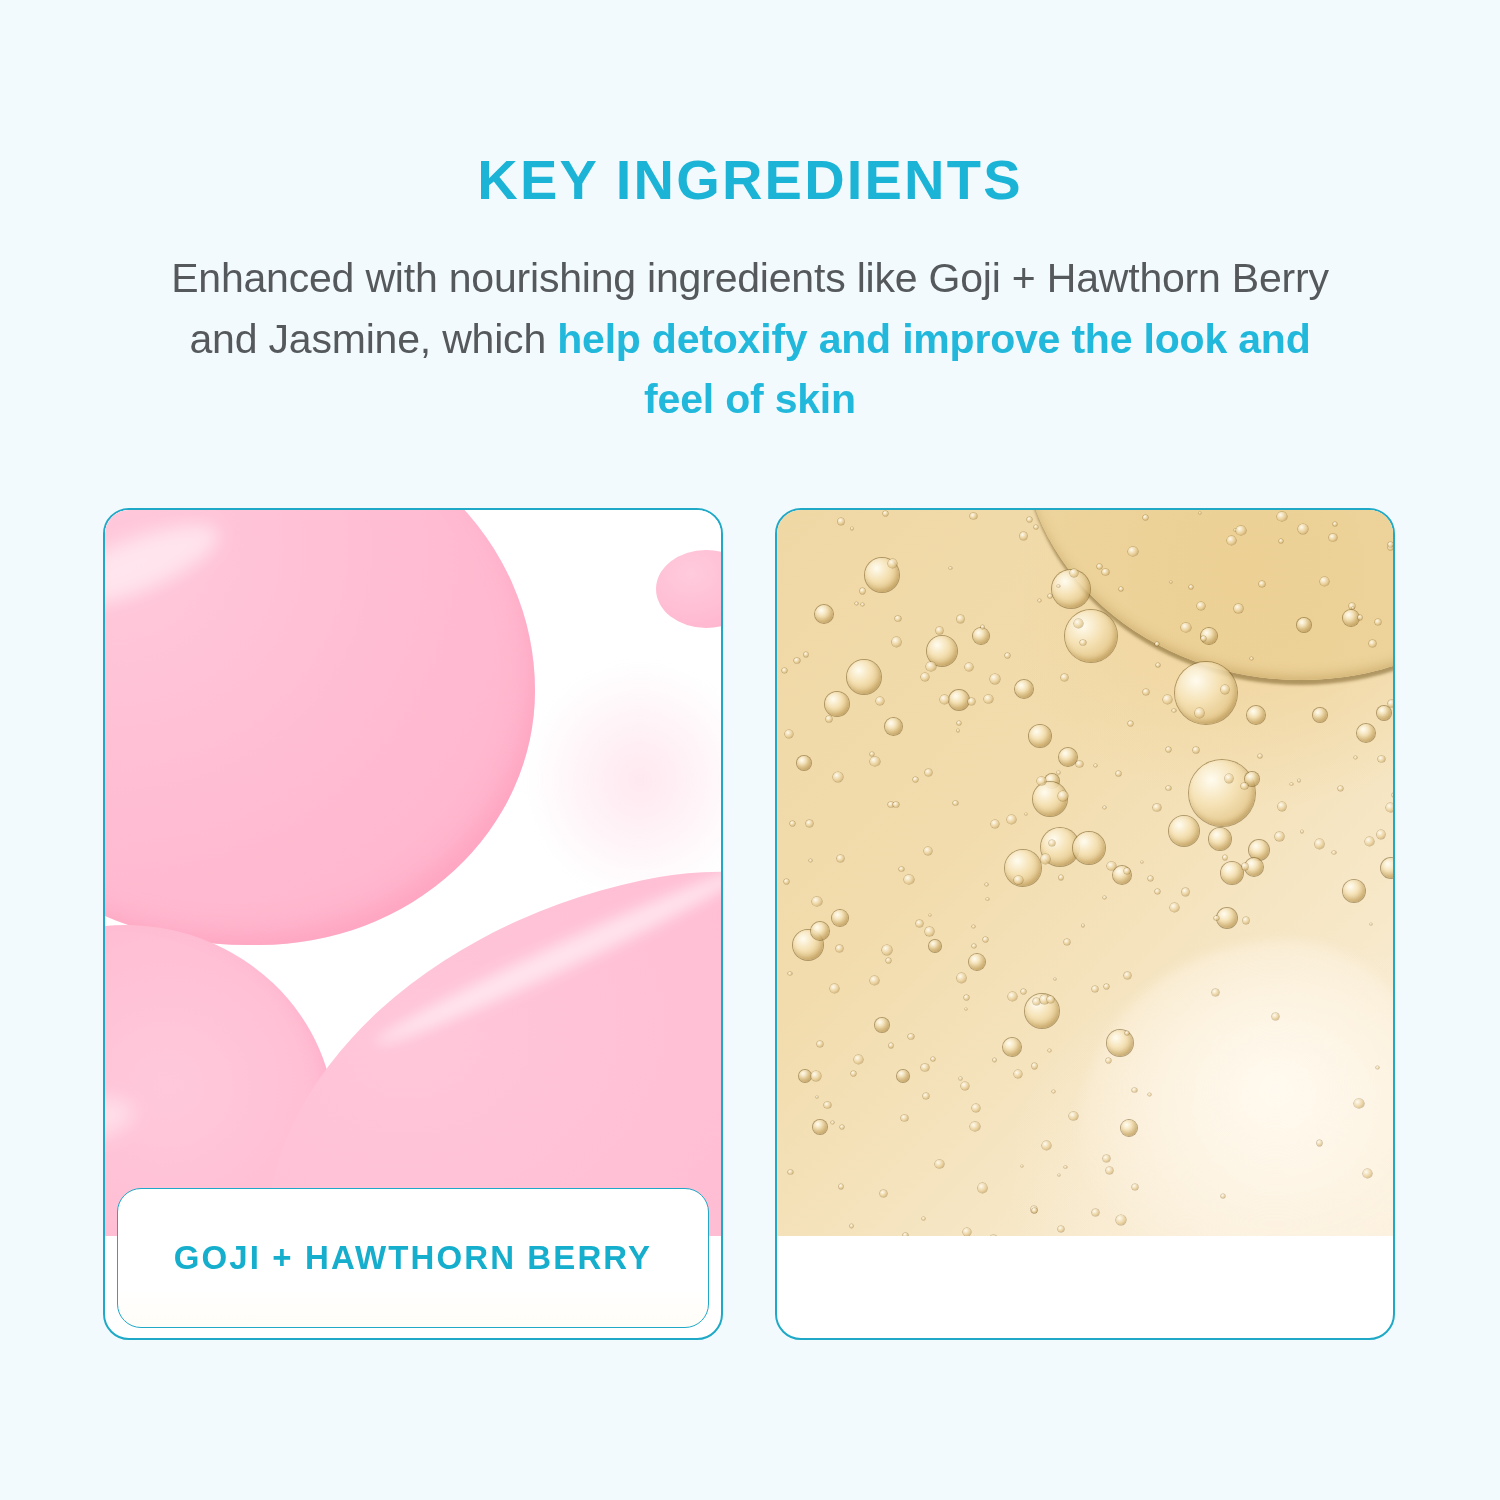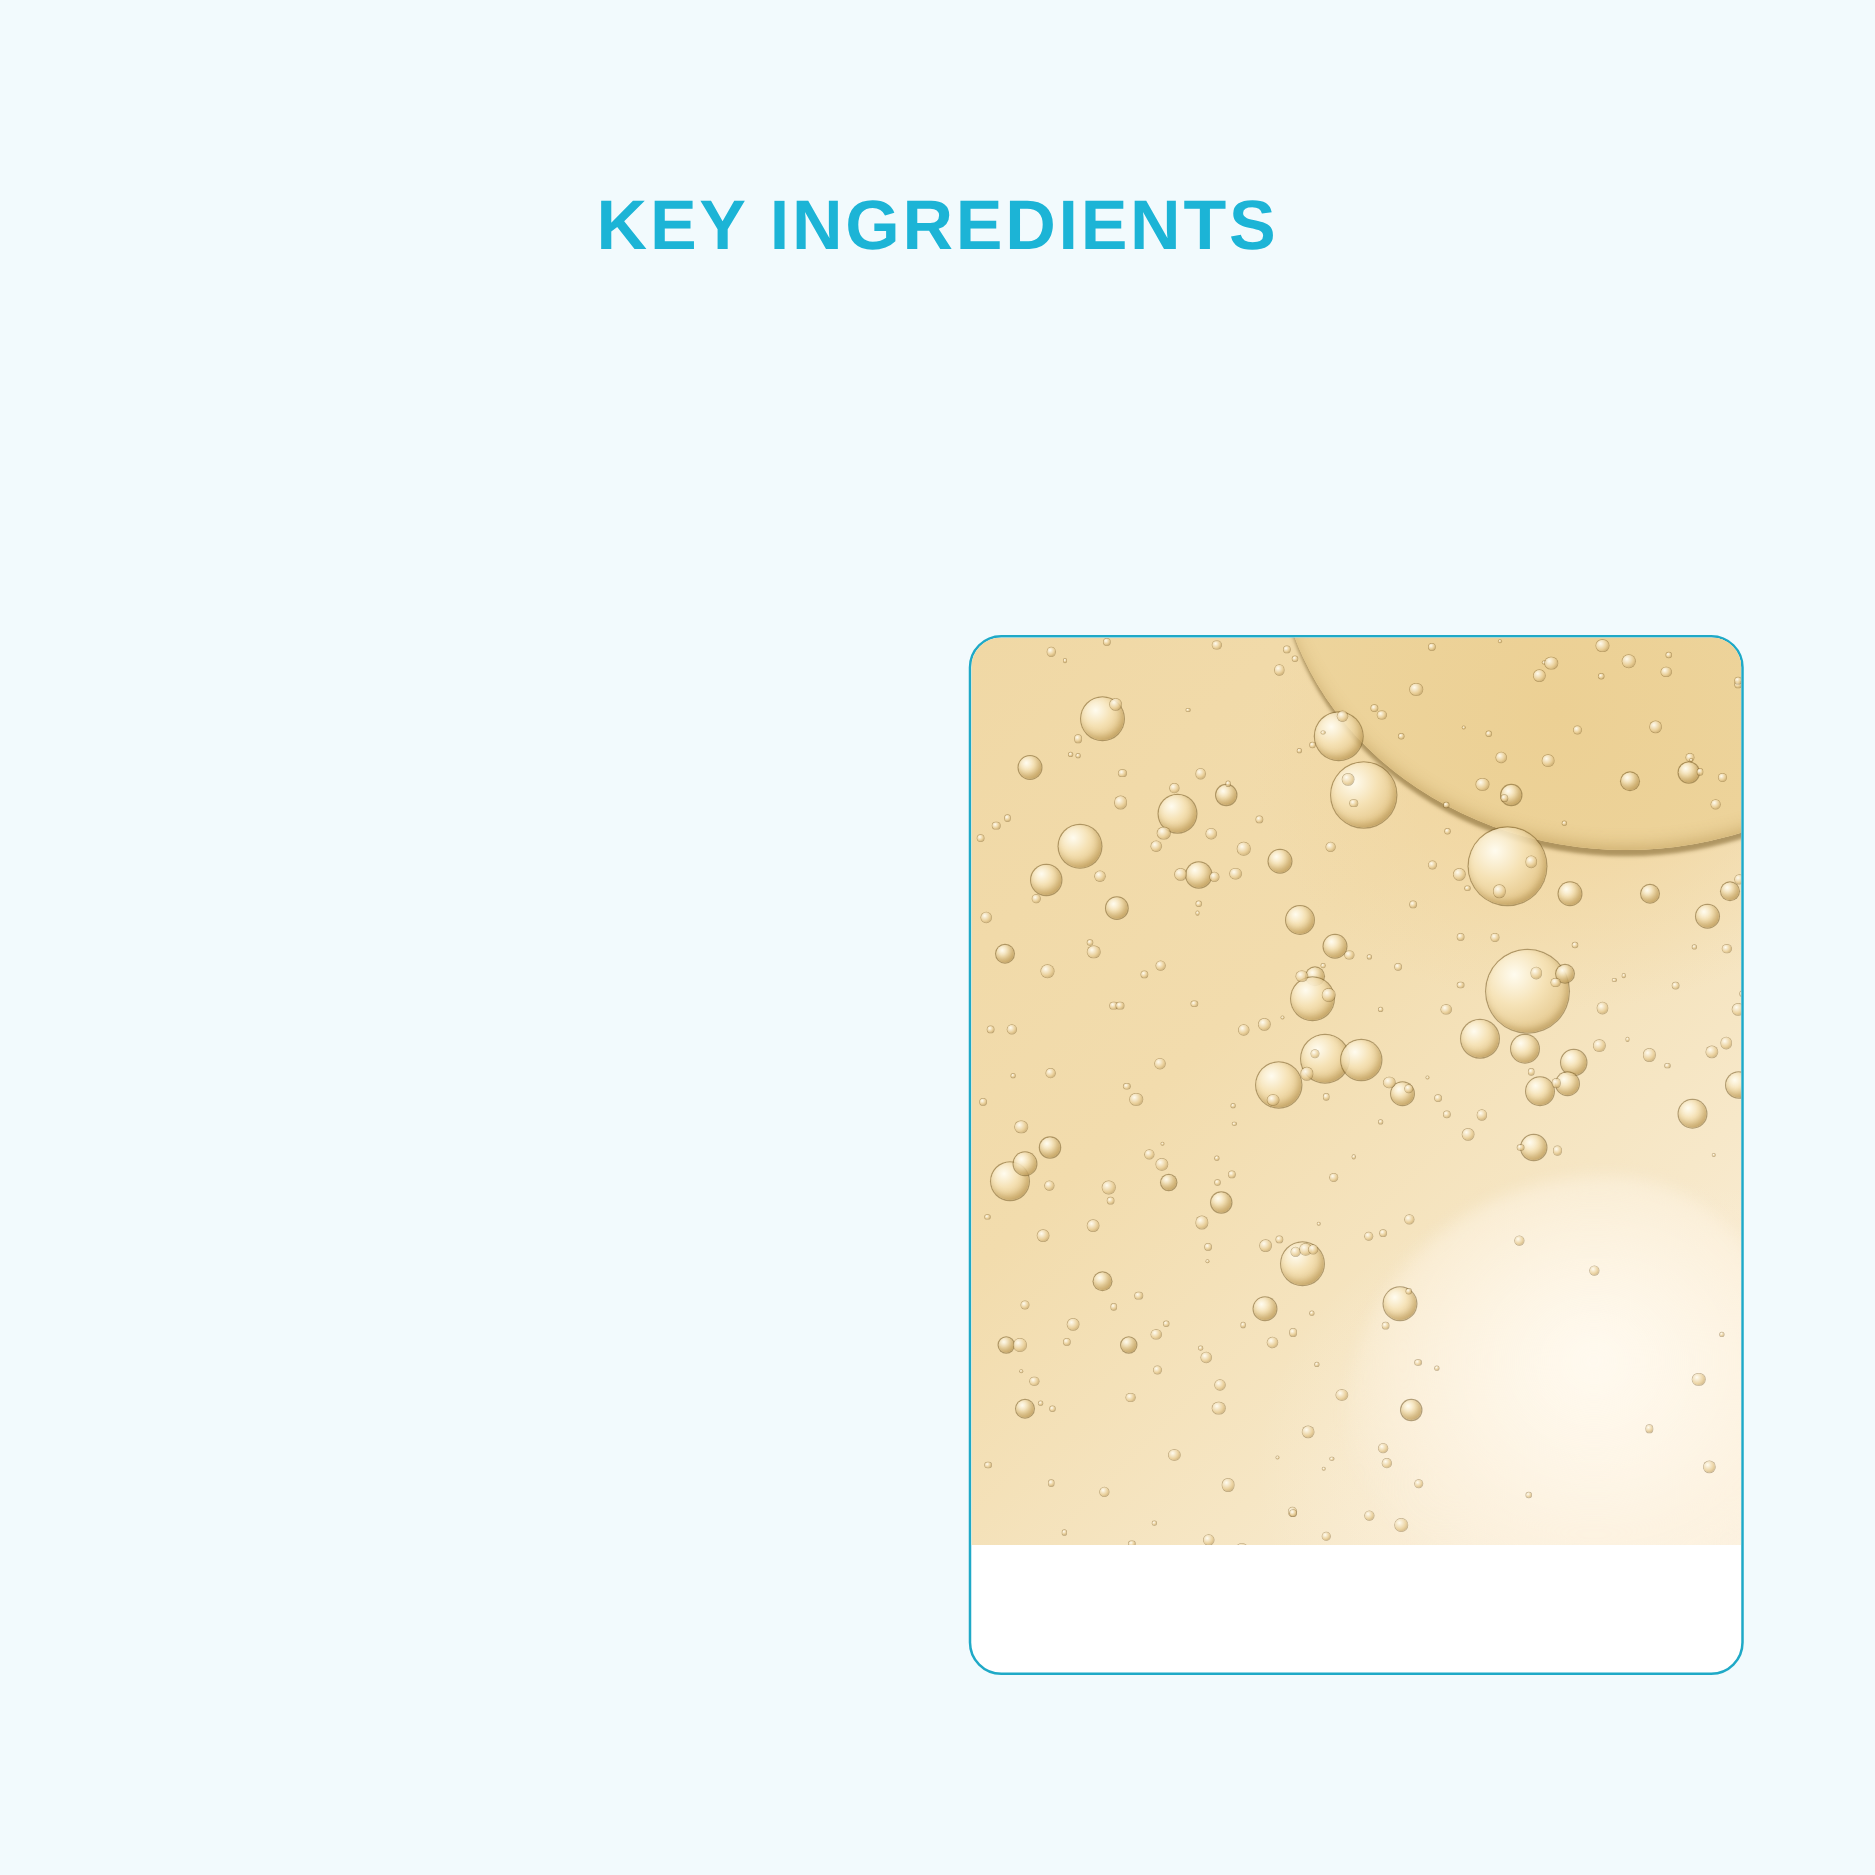--- a/index.html
+++ b/index.html
@@ -201,24 +201,42 @@
     letter-spacing:2.1px;
     color:#15aecd;
     white-space:nowrap;
   }
 </style>
 </head>
 <body>
 
 <div class="header">
   <h1 class="title">KEY INGREDIENTS</h1>
+  <p class="subtitle"><span>Enhanced with nourishing ingredients like Goji + Hawthorn Berry and Jasmine, which </span><span class="hl">help detoxify and improve the look and feel of skin</span></p>
 </div>
 
 <div class="cards">
 
+  <div class="card left">
+    <div class="media">
+      <div class="pink-bg">
+        <div class="pink-mist"></div>
+        <div class="blob blob-a"></div>
+        <div class="blob-a-hl"></div>
+        <div class="blob blob-b"></div>
+        <div class="blob blob-d"></div>
+        <div class="blob-d-hl"></div>
+        <div class="blob blob-c"></div>
+        <div class="blob-c-hl"></div>
+      </div>
+    </div>
+    <div class="label-plate">
+      <span class="label-text">GOJI + HAWTHORN BERRY</span>
+    </div>
+  </div>
 
   <div class="card right">
     <div class="media">
       <div class="gold-bg">
         <div class="gold-arc"></div>
         <div class="gold-soft"></div>
         <div id="bubbles">
             <span class="bub" style="left:88px;top:48px;width:34px;height:34px;"></span>
             <span class="bub" style="left:38px;top:95px;width:18px;height:18px;"></span>
             <span class="bub" style="left:150px;top:126px;width:30px;height:30px;"></span>

